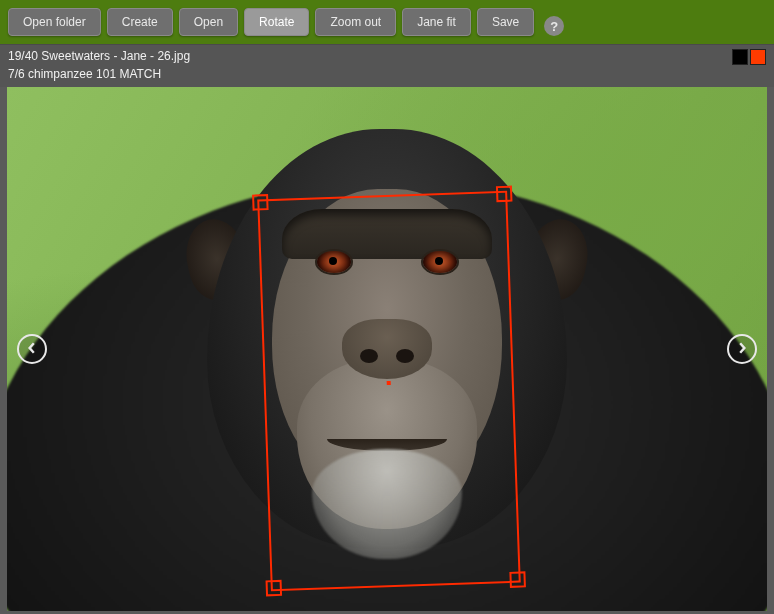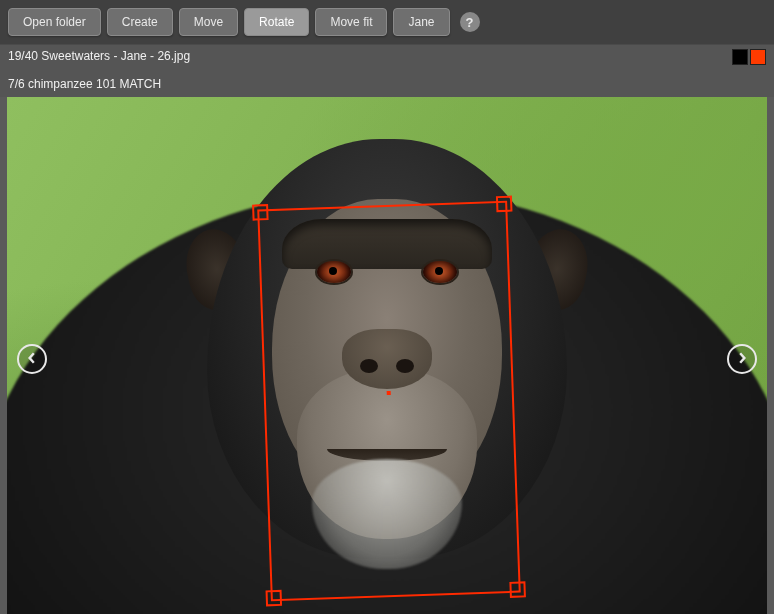--- a/index.html
+++ b/index.html
@@ -1,21 +1,21 @@
 <!DOCTYPE html>
 <html><head>
 <meta charset="utf-8">
 <style>
   html,body{margin:0;padding:0;width:774px;height:614px;background:#5a5a5a;font-family:Arial,Helvetica,sans-serif;overflow:hidden;}
-  .toolbar{display:flex;align-items:center;gap:6px;padding:8px 8px;background:#404040;border-bottom:1px solid #4a4a4a;}
+  .toolbar{display:flex;align-items:flex-end;gap:6px;padding:8px 8px;background:#4d7c0f;border-bottom:1px solid #4a4a4a;}
   .btn{background:#6f6f6f;border:1px solid #8a8a8a;border-radius:4px;color:#e8e8e8;font-size:12px;padding:6px 14px;cursor:pointer;box-shadow:0 1px 2px rgba(0,0,0,0.3);}
   .btn.active{background:#9a9a9a;color:#fff;}
   .help-btn{width:20px;height:20px;border-radius:50%;background:#888;color:#e8e8e8;display:flex;align-items:center;justify-content:center;font-size:13px;font-weight:bold;cursor:pointer;border:none;margin-left:4px;}
   .statusbar{display:flex;align-items:flex-start;justify-content:space-between;background:#555;color:#f0f0f0;font-size:12px;padding:4px 8px 6px 8px;}
-  .status-left{display:flex;flex-direction:column;gap:14px;}
+  .status-left{display:flex;flex-direction:column;gap:4px;}
   .status-right{display:flex;gap:2px;align-items:center;}
   .ind{width:14px;height:14px;border:1px solid #222;}
   .ind.black{background:#000;}
   .ind.red{background:#ff3b00;}
   .viewer{position:relative;width:760px;height:524px;margin:0 7px 7px 7px;background:linear-gradient(135deg,#7aa84a 0%,#6a9840 25%,#8ab85a 50%,#7aa84a 75%,#6a9840 100%);overflow:hidden;}
   
   .grass{position:absolute;inset:0;background:
     radial-gradient(ellipse at 85% 20%, rgba(120,170,70,0.9) 0%, transparent 40%),
     radial-gradient(ellipse at 15% 80%, rgba(100,150,60,0.9) 0%, transparent 40%),
     linear-gradient(120deg,#8fbf5f,#6f9f3f);}
@@ -43,24 +43,25 @@
   .navcircle{position:absolute;top:50%;transform:translateY(-50%);width:26px;height:26px;border:2px solid #e8e8e8;border-radius:50%;display:flex;align-items:center;justify-content:center;color:#e8e8e8;cursor:pointer;background:rgba(0,0,0,0.15);}
   .navcircle.left{left:10px;} .navcircle.right{right:10px;}
   .navcircle svg{width:12px;height:12px;}
 </style>
 </head>
 <body>
 
 <div class="toolbar">
   <button class="btn">Open folder</button>
   <button class="btn">Create</button>
-  <button class="btn">Move</button>
+  <button class="btn">Open</button>
   <button class="btn active">Rotate</button>
-  <button class="btn">Move fit</button>
-  <button class="btn">Jane</button>
+  <button class="btn">Zoom out</button>
+  <button class="btn">Jane fit</button>
+  <button class="btn">Save</button>
   <button class="help-btn">?</button>
 </div>
 
 <div class="statusbar">
   <div class="status-left">
     <span>19/40 Sweetwaters - Jane - 26.jpg</span>
     <span>7/6 chimpanzee 101 MATCH</span>
   </div>
   <div class="status-right">
     <div class="ind black" title="#000000"></div>

